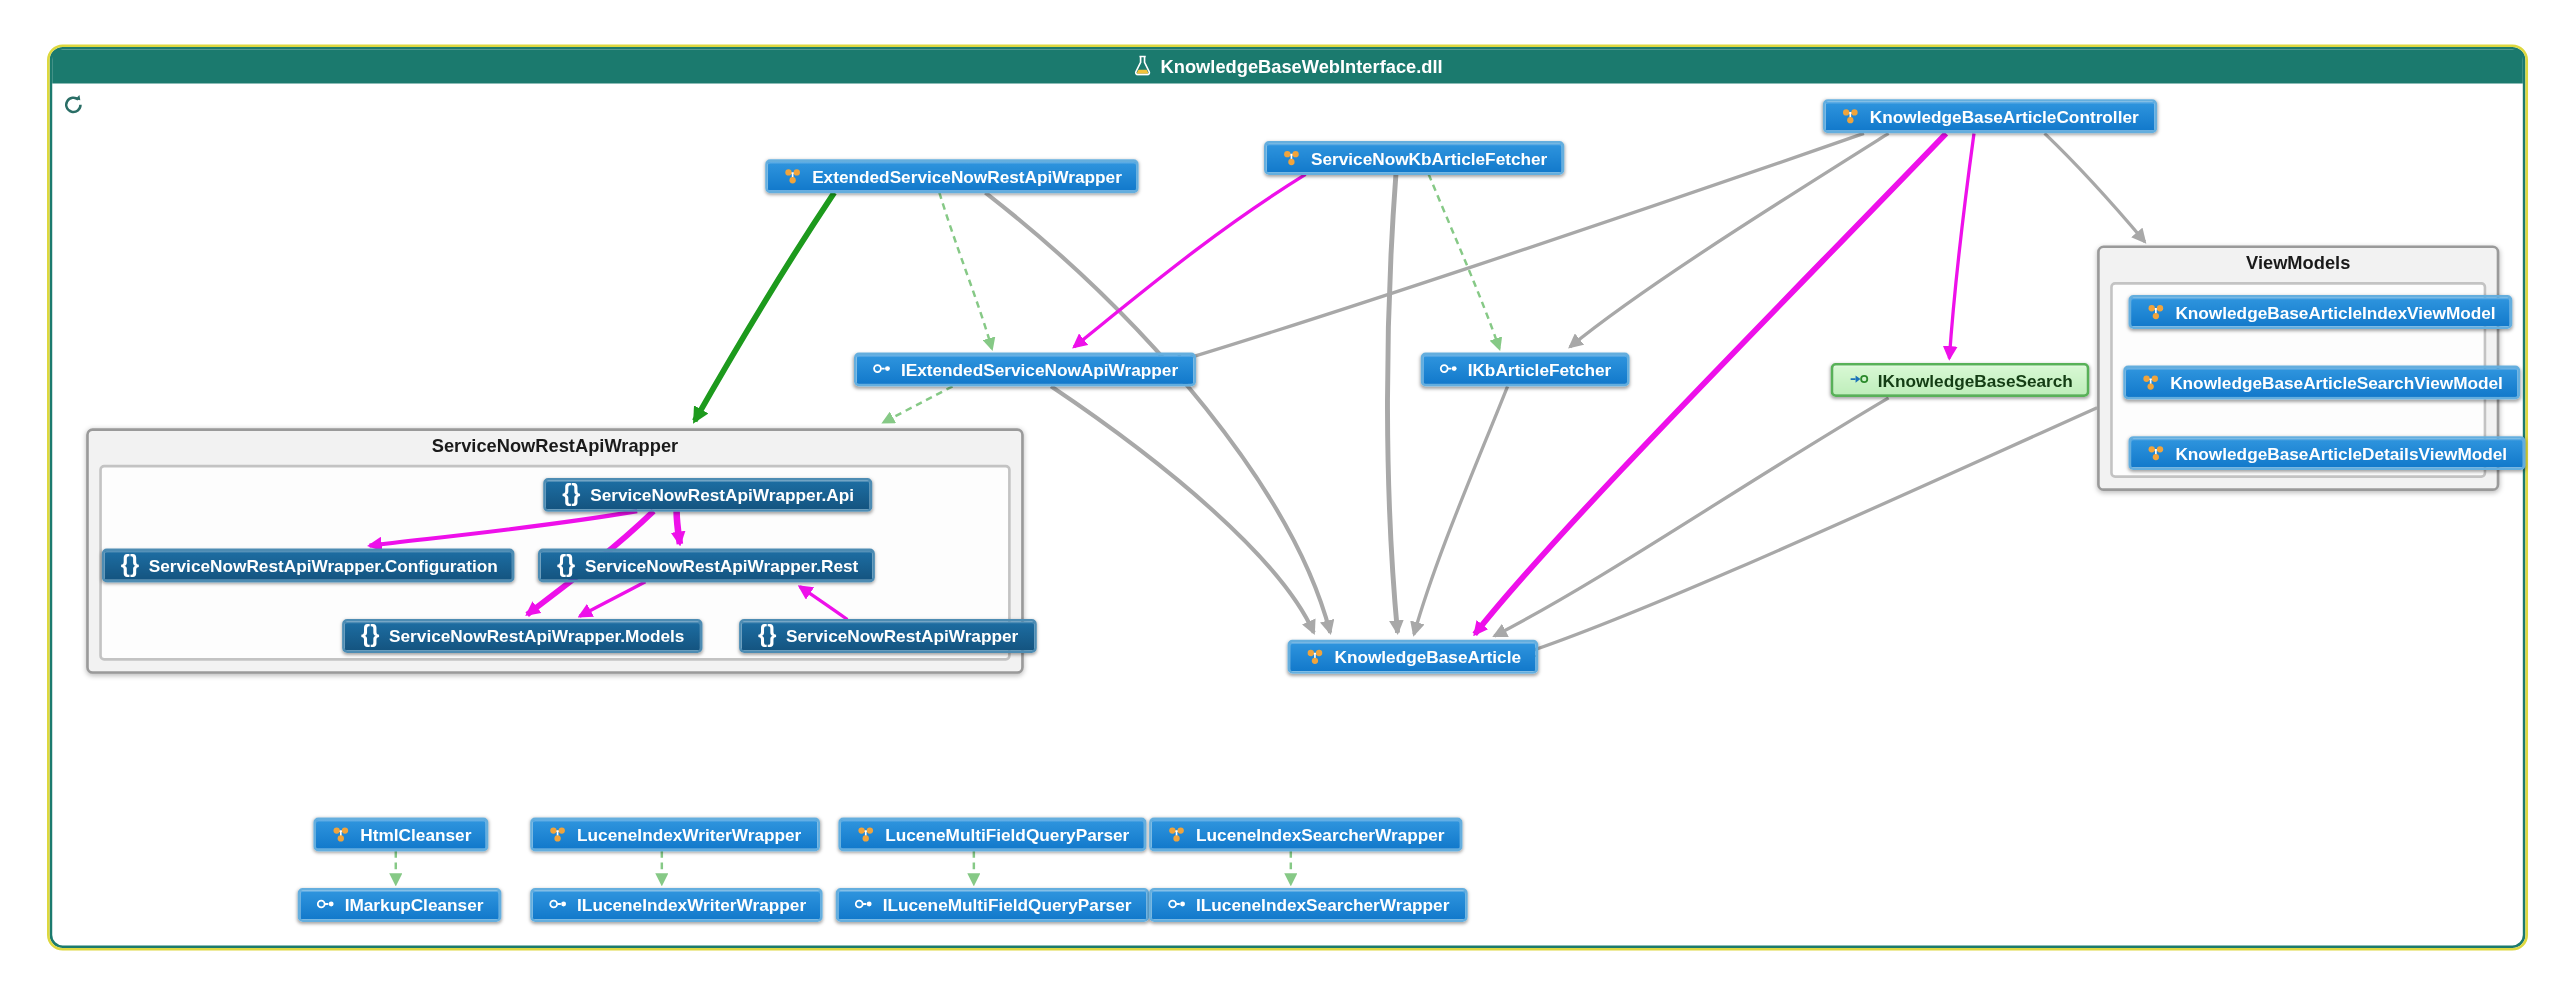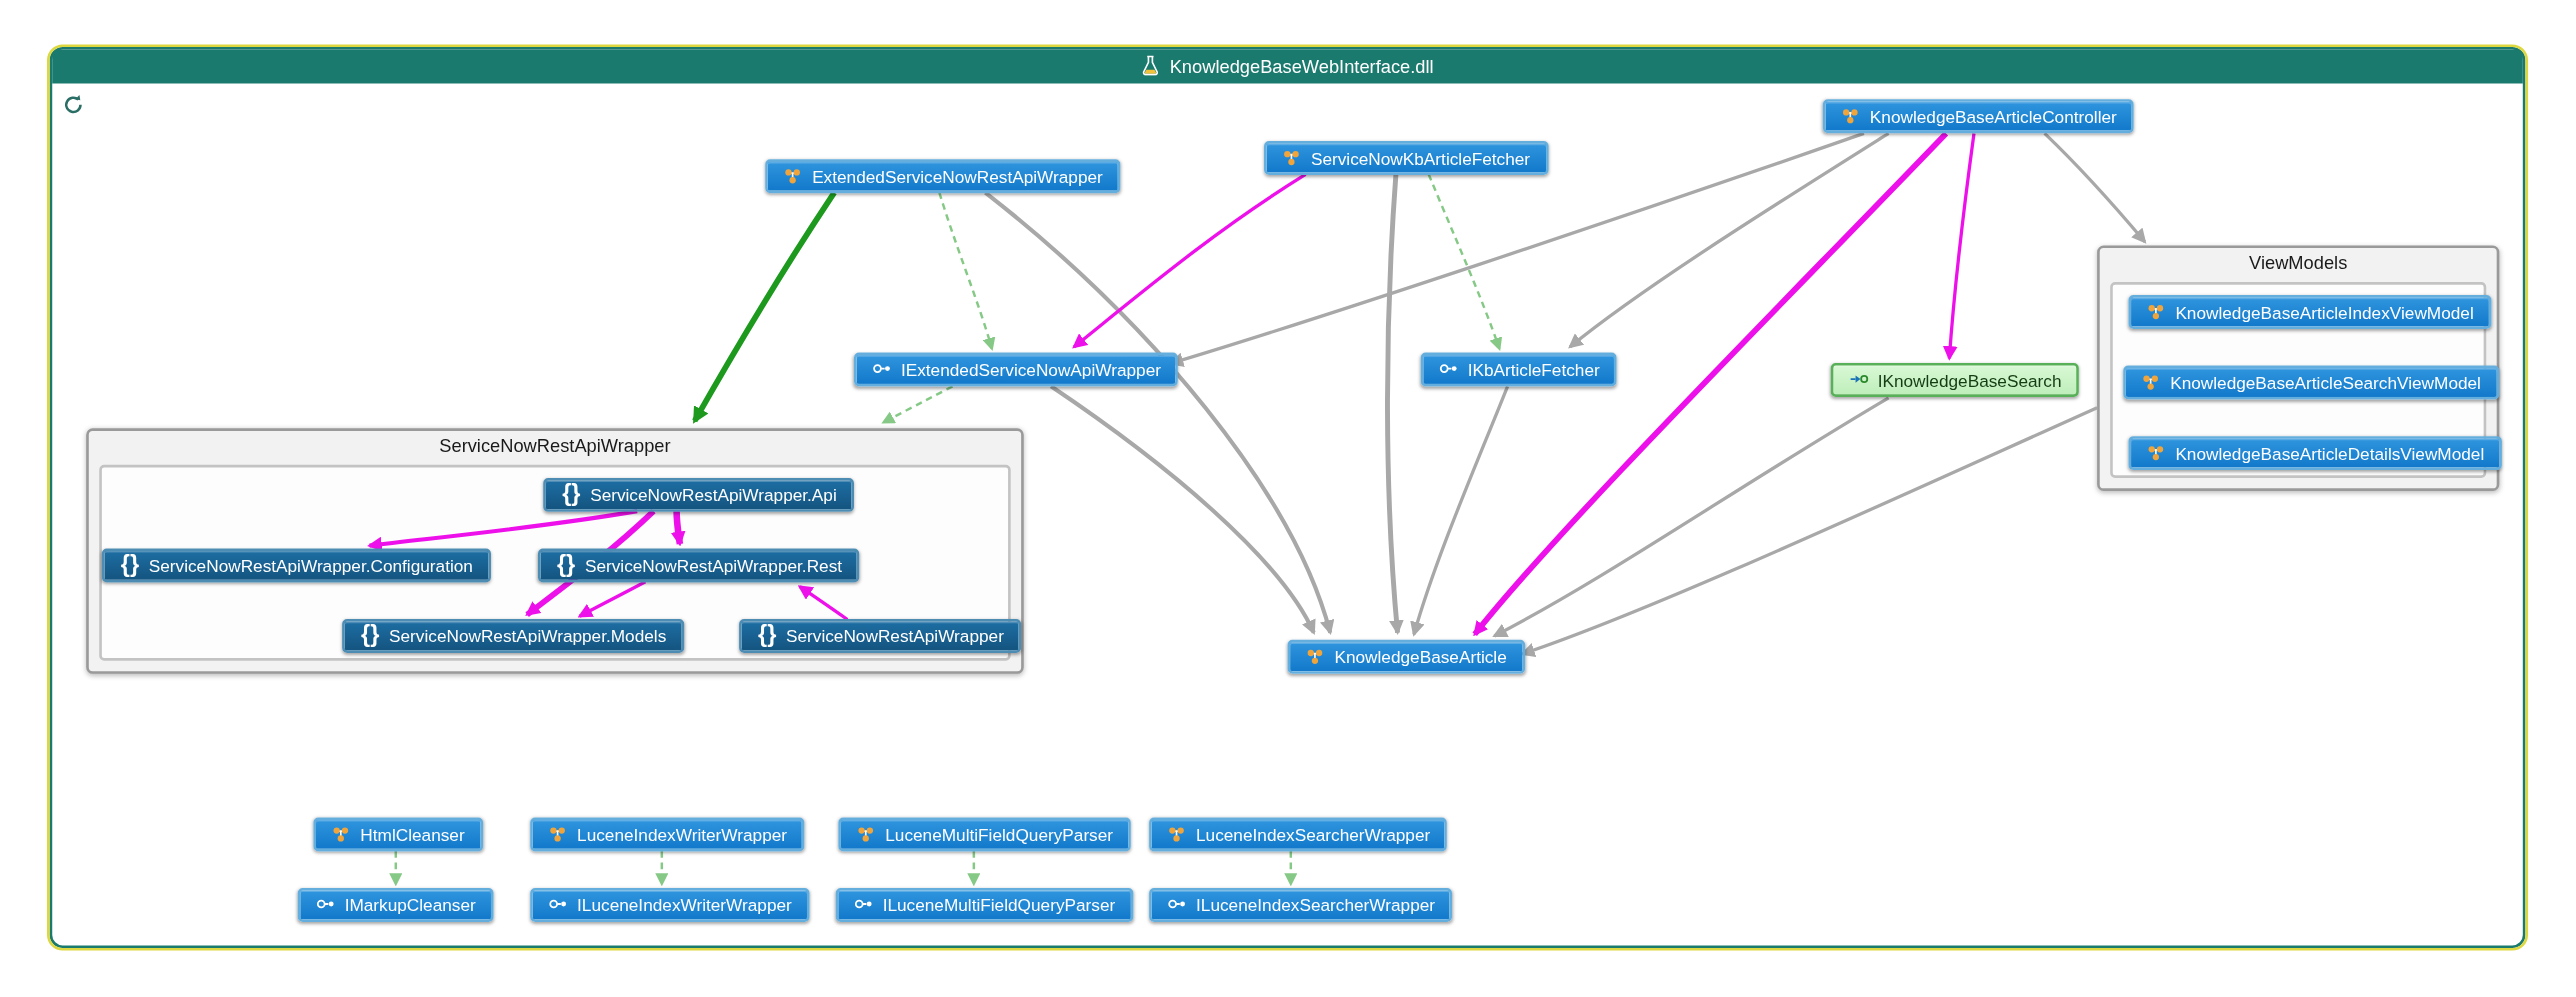--- a/index.html
+++ b/index.html
@@ -1,16 +1,16 @@
 <!DOCTYPE html>
 <html style="font-size:10px"><head>
 <meta charset="utf-8">
 <style>
   html,body{margin:0;padding:0;background:#ffffff;}
-  .viewport{position:relative;width:2576px;height:997px;background:#ffffff;overflow:hidden;}
+  .viewport{position:relative;width:2576px;height:997px;background:#ffffff;overflow:hidden;font-weight:bold;}
   .stage{position:absolute;left:0;top:0;width:986px;height:382px;transform:scale(2.6116);transform-origin:0 0;
          font-family:"Liberation Sans", sans-serif;}
 
   
   .frame{position:absolute;left:19px;top:17.6px;width:948px;height:345px;background:#ffffff;
          border:1.6px solid #1b7a6e;border-radius:5px;outline:1.6px solid #ddd83f;box-sizing:border-box;}
   .frame-header{height:13.2px;background:#1b7a6e;border-radius:2.5px 2.5px 0 0;display:flex;align-items:center;
                 justify-content:center;gap:3.8px;color:#ffffff;font-size:7px;}
   .refresh{position:absolute;left:4.4px;top:16.4px;width:8.2px;height:8.2px;}
 

